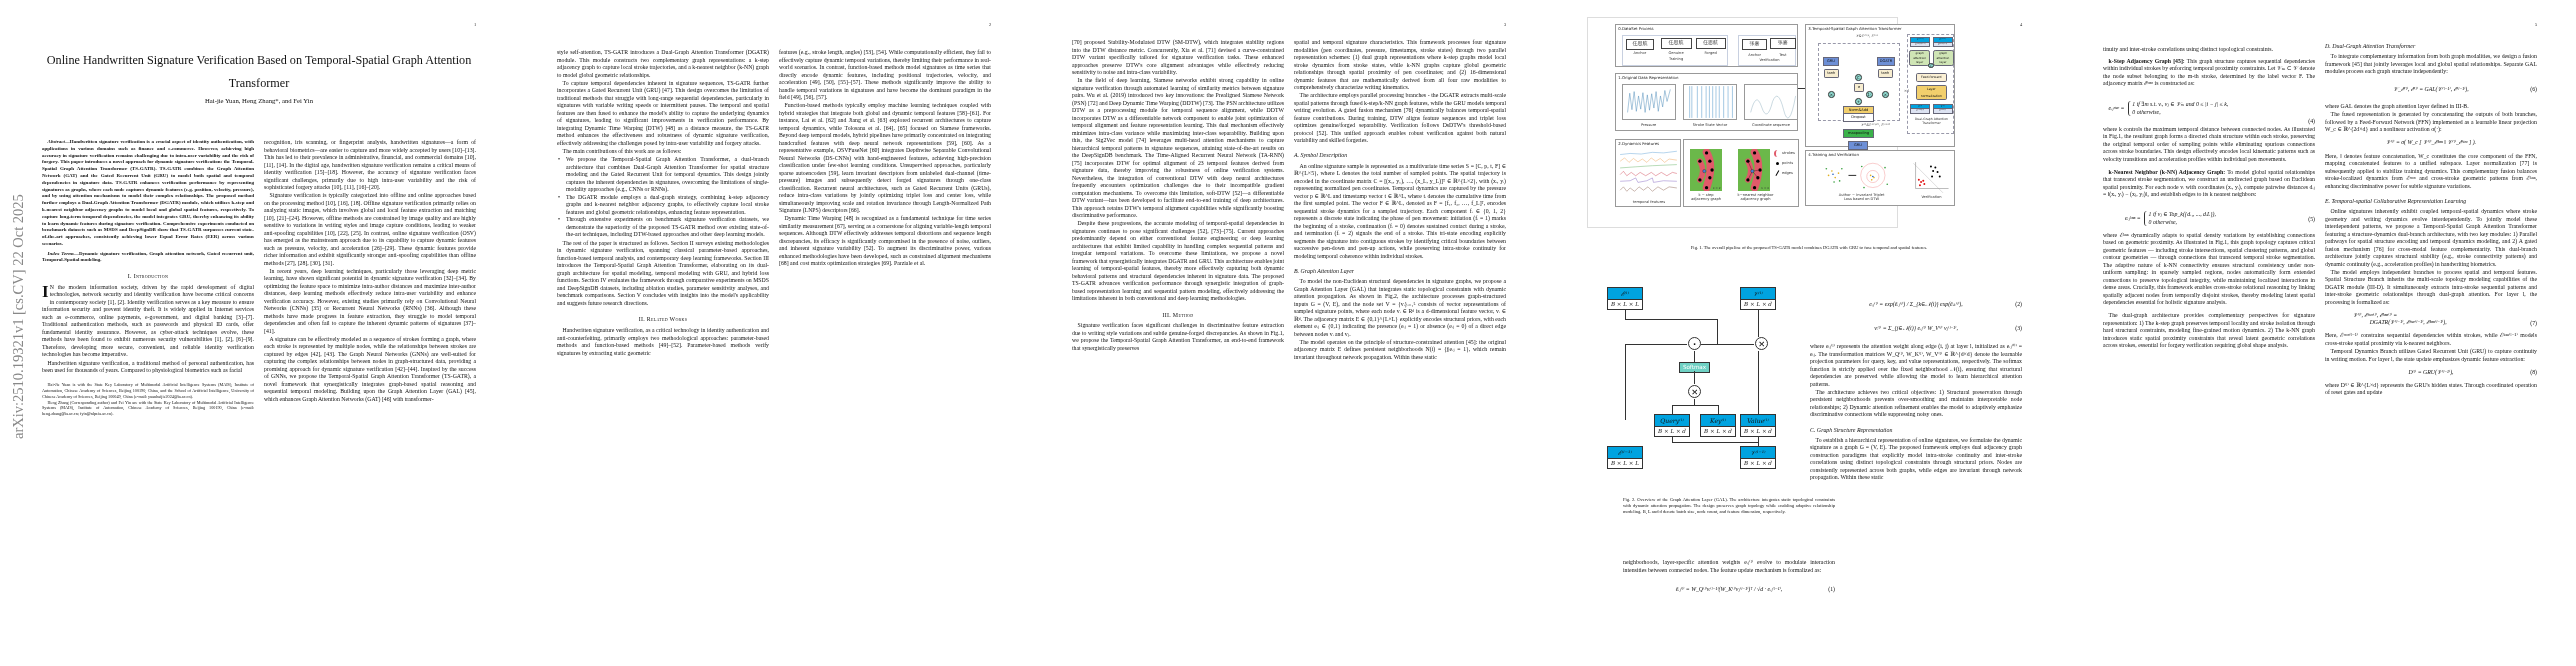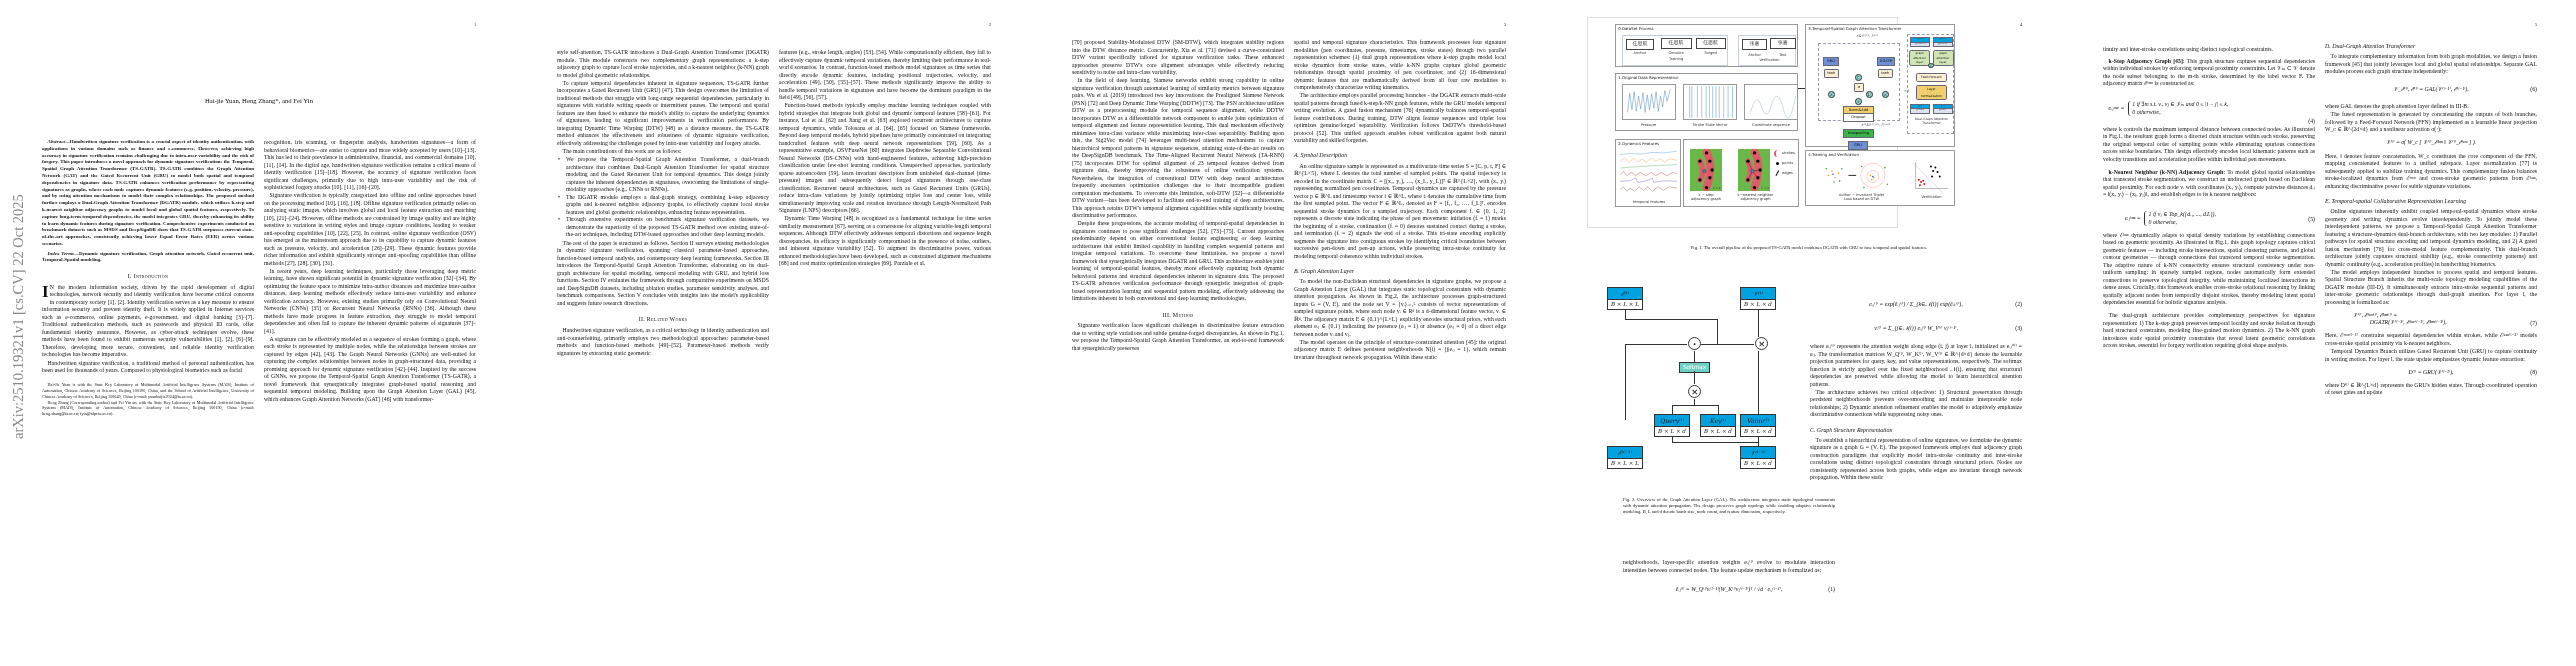--- a/index.html
+++ b/index.html
@@ -54,20 +54,21 @@
 .g2b .b{background:#fff;height:9px;line-height:9px;font-size:5.6px}
 .opc{position:absolute;width:13.3px;height:13.3px;border-radius:50%;border:0.6px solid #333;background:#fff;text-align:center;line-height:12.2px;font-size:8.3px;font-weight:bold;font-family:"DejaVu Sans",sans-serif}
 .softmax{position:absolute;background:#6fd1c4;color:#fff;border:0.6px solid #333;font-size:5.6px;text-align:center;line-height:9px;font-family:"DejaVu Sans",sans-serif}
 </style>
 </head>
 <body>
 
 <div class="page" style="left:0">
   <div class="pnum" style="left:474px">1</div>
   <div class="arxiv">arXiv:2510.19321v1  [cs.CV]  22 Oct 2025</div>
+  <div class="title">Online Handwritten Signature Verification Based on Temporal-Spatial Graph Attention Transformer</div>
   <div class="authors">Hai-jie Yuan, Heng Zhang*, and Fei Yin</div>
 
   <div class="col" style="left:42px;top:139px">
     <p class="abstract"><span class="lbl">Abstract</span><span>—Handwritten signature verification is a crucial aspect of identity authentication, with applications in various domains such as finance and e-commerce. However, achieving high accuracy in signature verification remains challenging due to intra-user variability and the risk of forgery. This paper introduces a novel approach for dynamic signature verification: the Temporal-Spatial Graph Attention Transformer (TS-GATR). TS-GATR combines the Graph Attention Network (GAT) and the Gated Recurrent Unit (GRU) to model both spatial and temporal dependencies in signature data. TS-GATR enhances verification performance by representing signatures as graphs, where each node captures dynamic features (e.g. position, velocity, pressure), and by using attention mechanisms to model their complex relationships. The proposed method further employs a Dual-Graph Attention Transformer (DGATR) module, which utilizes k-step and k-nearest neighbor adjacency graphs to model local and global spatial features, respectively. To capture long-term temporal dependencies, the model integrates GRU, thereby enhancing its ability to learn dynamic features during signature verification. Comprehensive experiments conducted on benchmark datasets such as MSDS and DeepSignDB show that TS-GATR surpasses current state-of-the-art approaches, consistently achieving lower Equal Error Rates (EER) across various scenarios.</span></p>
     <p class="abstract" style="margin-top:2.8px"><span class="lbl">Index Terms</span><span>—Dynamic signature verification, Graph attention network, Gated recurrent unit, Temporal-Spatial modeling.</span></p>
     <div class="sec">I. Introduction</div>
     <p class="noind"><span class="dropcap">I</span><span>N the modern information society, driven by the rapid development of digital technologies, network security and identity verification have become critical concerns in contemporary society [1], [2]. Identity verification serves as a key measure to ensure information security and prevent identity theft. It is widely applied in Internet services such as e-commerce, online payments, e-government, and digital banking [3]–[7]. Traditional authentication methods, such as passwords and physical ID cards, offer fundamental identity assurance. However, as cyber-attack techniques evolve, these methods have been found to exhibit numerous security vulnerabilities [1], [2], [6]–[9]. Therefore, developing more secure, convenient, and reliable identity verification technologies has become imperative.</span></p>
     <p>Handwritten signature verification, a traditional method of personal authentication, has been used for thousands of years. Compared to physiological biometrics such as facial</p>
     <div class="footnote">
       <p>Hai-Jie Yuan is with the State Key Laboratory of Multimodal Artificial Intelligence Systems (MAIS), Institute of Automation, Chinese Academy of Sciences, Beijing 100190, China, and the School of Artificial Intelligence, University of Chinese Academy of Sciences, Beijing 100049, China (e-mail: yuanhaijie2024@ia.ac.cn).</p>

